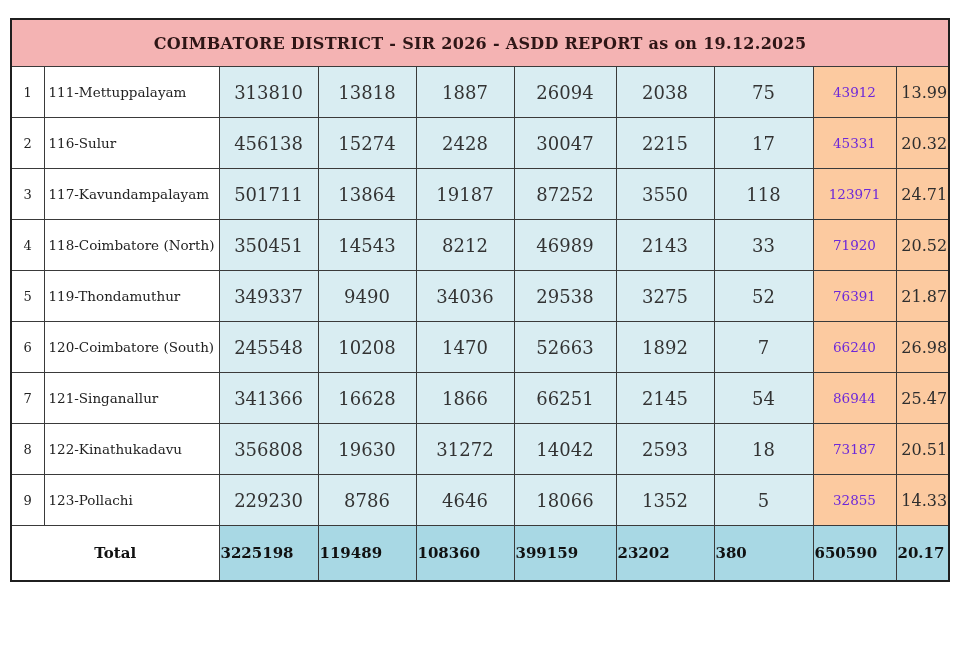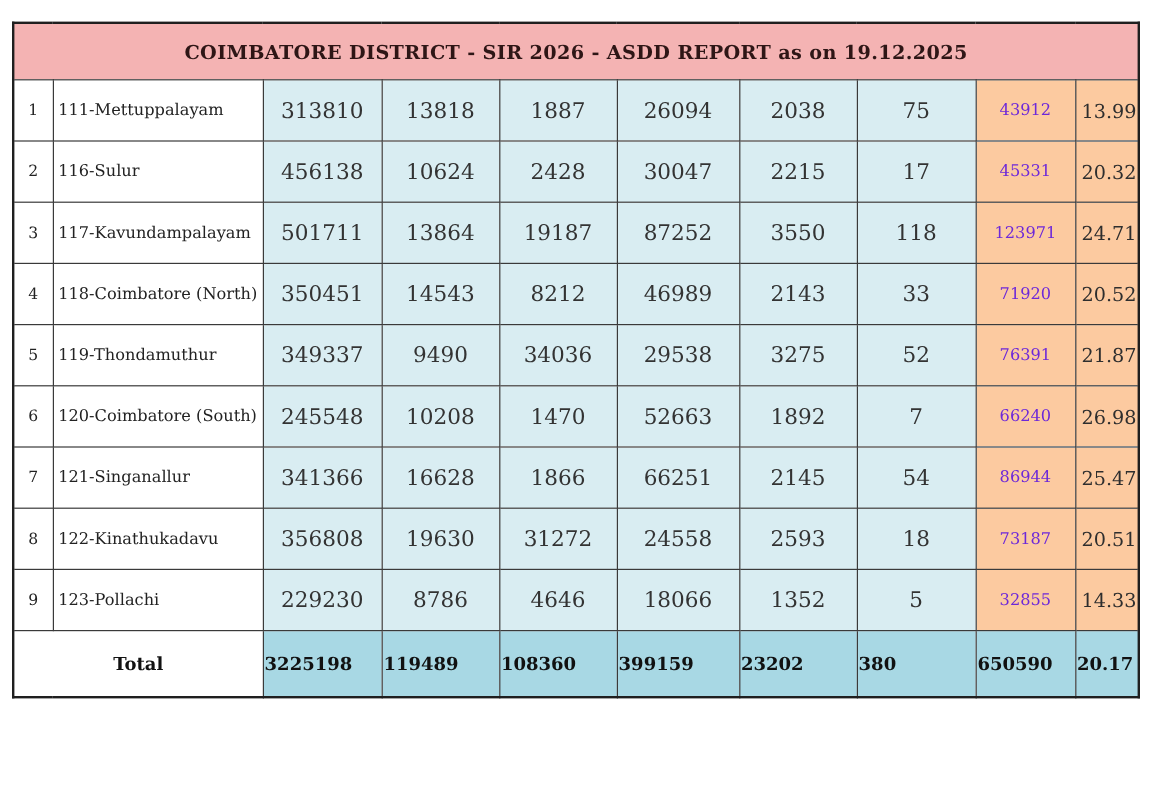--- a/index.html
+++ b/index.html
@@ -69,21 +69,21 @@
         <td class="num">26094</td>
         <td class="num">2038</td>
         <td class="num">75</td>
         <td class="total-col">43912</td>
         <td class="pct">13.99</td>
       </tr>
       <tr>
         <td class="sno">2</td>
         <td class="acname">116-Sulur</td>
         <td class="num">456138</td>
-        <td class="num">10624</td>
+        <td class="num">15274</td>
         <td class="num">2428</td>
         <td class="num">30047</td>
         <td class="num">2215</td>
         <td class="num">17</td>
         <td class="total-col">45331</td>
         <td class="pct">20.32</td>
       </tr>
       <tr>
         <td class="sno">3</td>
         <td class="acname">117-Kavundampalayam</td>
@@ -143,21 +143,21 @@
         <td class="num">54</td>
         <td class="total-col">86944</td>
         <td class="pct">25.47</td>
       </tr>
       <tr>
         <td class="sno">8</td>
         <td class="acname">122-Kinathukadavu</td>
         <td class="num">356808</td>
         <td class="num">19630</td>
         <td class="num">31272</td>
-        <td class="num">24558</td>
+        <td class="num">14042</td>
         <td class="num">2593</td>
         <td class="num">18</td>
         <td class="total-col">73187</td>
         <td class="pct">20.51</td>
       </tr>
       <tr>
         <td class="sno">9</td>
         <td class="acname">123-Pollachi</td>
         <td class="num">229230</td>
         <td class="num">8786</td>

